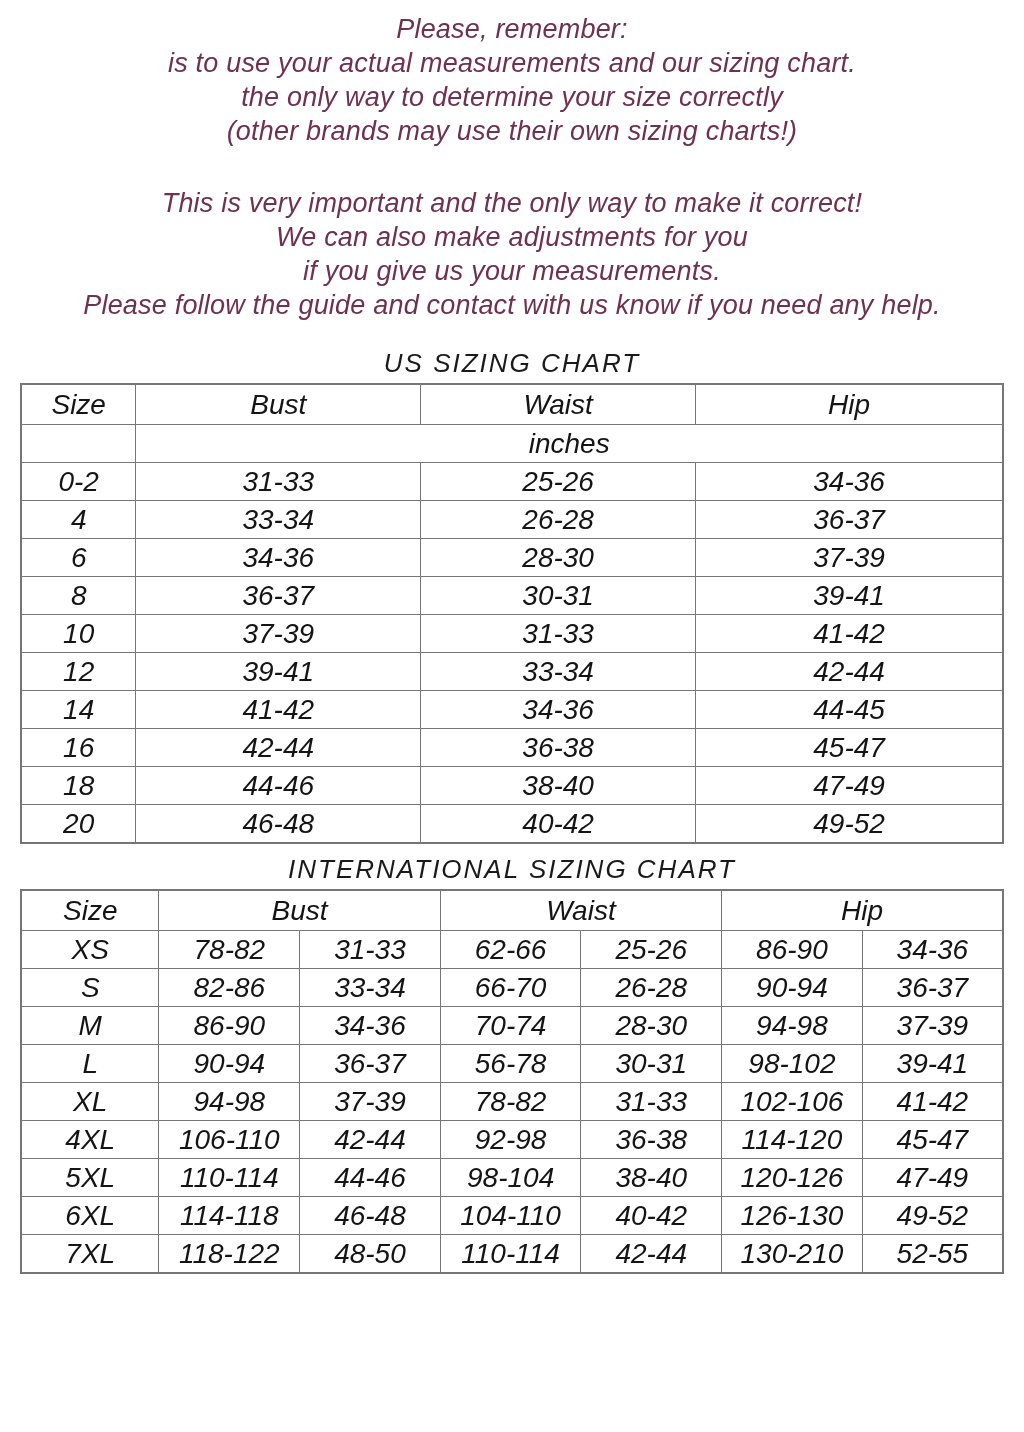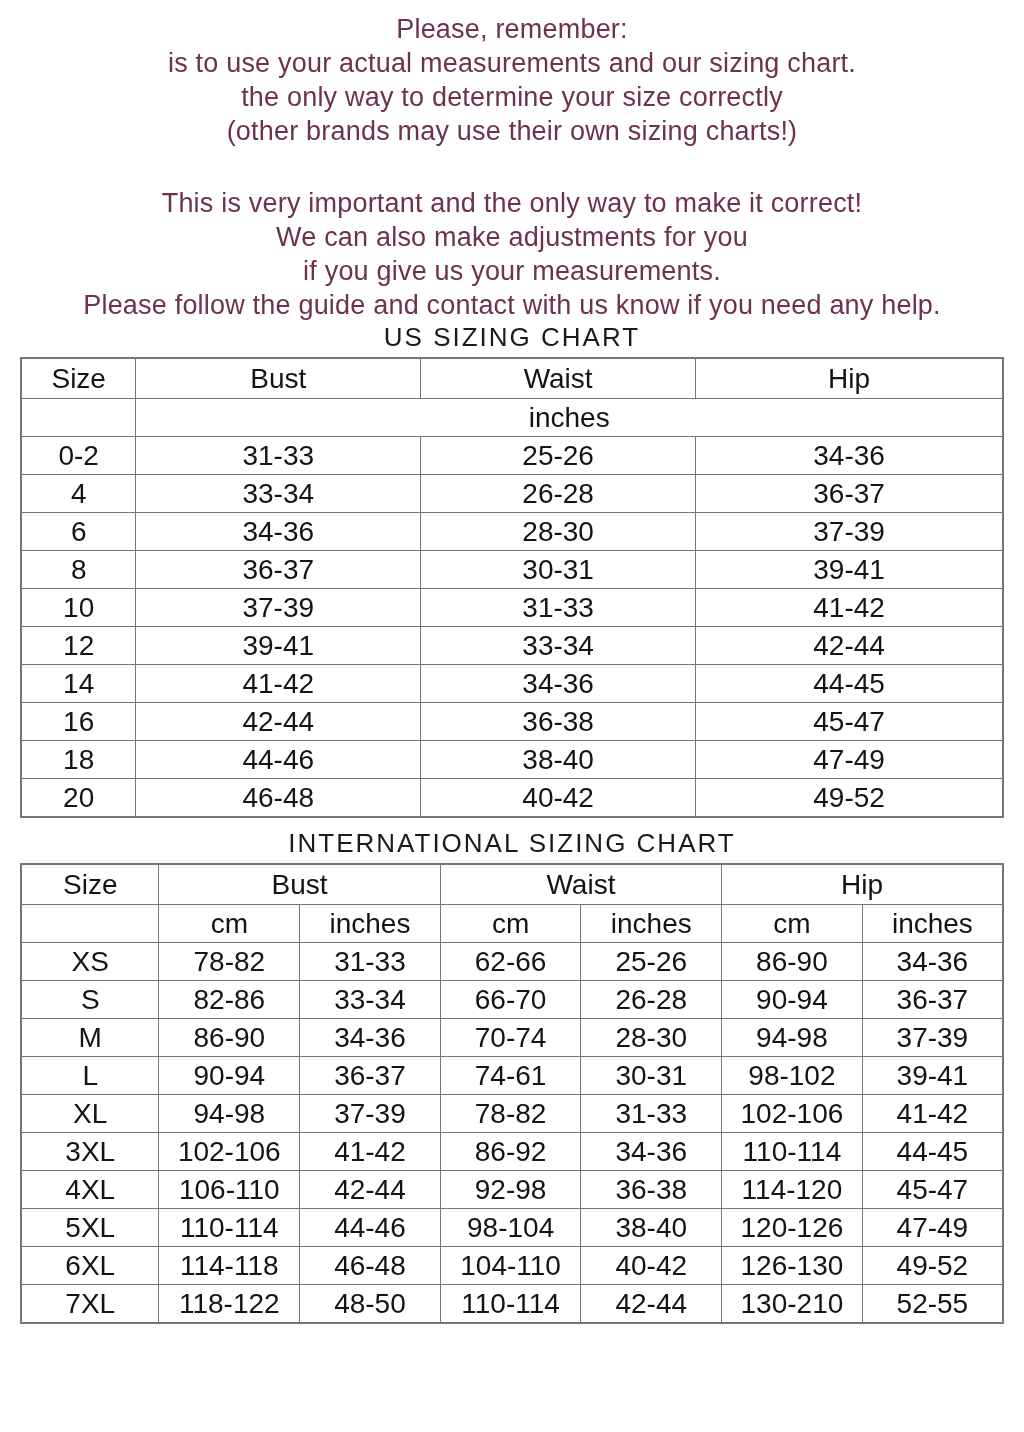--- a/index.html
+++ b/index.html
@@ -11,20 +11,21 @@
     width: 1024px;
     height: 1432px;
     font-family: "Liberation Sans", sans-serif;
     font-weight: 300;
     color: #111111;
     overflow: hidden;
   }
   .page {
     width: 1024px;
     box-sizing: border-box;
+    font-style: italic;
   }
   
   .intro {
     padding-top: 12px;
     text-align: center;
     color: #6e3150;
     font-size: 27px;
     line-height: 34px;
     letter-spacing: 0.2px;
   }
@@ -33,21 +34,21 @@
   }
   
   .chart-title {
     text-align: center;
     font-size: 26px;
     line-height: 30px;
     letter-spacing: 2px;
     color: #1a1a1a;
     font-weight: 300;
   }
-  .chart-title.us { }
+  .chart-title.us { margin-top: 26px; }
   .chart-title.intl { margin-top: 10px; }
   
   table.sizing {
     width: 984px;
     margin: 5px auto 0 auto;
     border-collapse: collapse;
     table-layout: fixed;
     font-size: 28px;
     color: #141414;
   }
@@ -190,29 +191,20 @@
         <col class="c-eq">
         <col class="c-eq">
     </colgroup>
     <thead>
       <tr class="main-head">
         <th>Size</th>
         <th colspan="2">Bust</th>
         <th colspan="2">Waist</th>
         <th colspan="2">Hip</th>
       </tr>
-      <tr>
-        <th></th>
-        <th>cm</th>
-        <th>inches</th>
-        <th>cm</th>
-        <th>inches</th>
-        <th>cm</th>
-        <th>inches</th>
-      </tr>
     </thead>
     <tbody>
         <tr>
           <td>XS</td>
           <td>78-82</td>
           <td>31-33</td>
           <td>62-66</td>
           <td>25-26</td>
           <td>86-90</td>
           <td>34-36</td>
@@ -232,42 +224,33 @@
           <td>34-36</td>
           <td>70-74</td>
           <td>28-30</td>
           <td>94-98</td>
           <td>37-39</td>
         </tr>
         <tr>
           <td>L</td>
           <td>90-94</td>
           <td>36-37</td>
-          <td>74-61</td>
+          <td>56-78</td>
           <td>30-31</td>
           <td>98-102</td>
           <td>39-41</td>
         </tr>
         <tr>
           <td>XL</td>
           <td>94-98</td>
           <td>37-39</td>
           <td>78-82</td>
           <td>31-33</td>
           <td>102-106</td>
           <td>41-42</td>
-        </tr>
-        <tr>
-          <td>3XL</td>
-          <td>102-106</td>
-          <td>41-42</td>
-          <td>86-92</td>
-          <td>34-36</td>
-          <td>110-114</td>
-          <td>44-45</td>
         </tr>
         <tr>
           <td>4XL</td>
           <td>106-110</td>
           <td>42-44</td>
           <td>92-98</td>
           <td>36-38</td>
           <td>114-120</td>
           <td>45-47</td>
         </tr>

